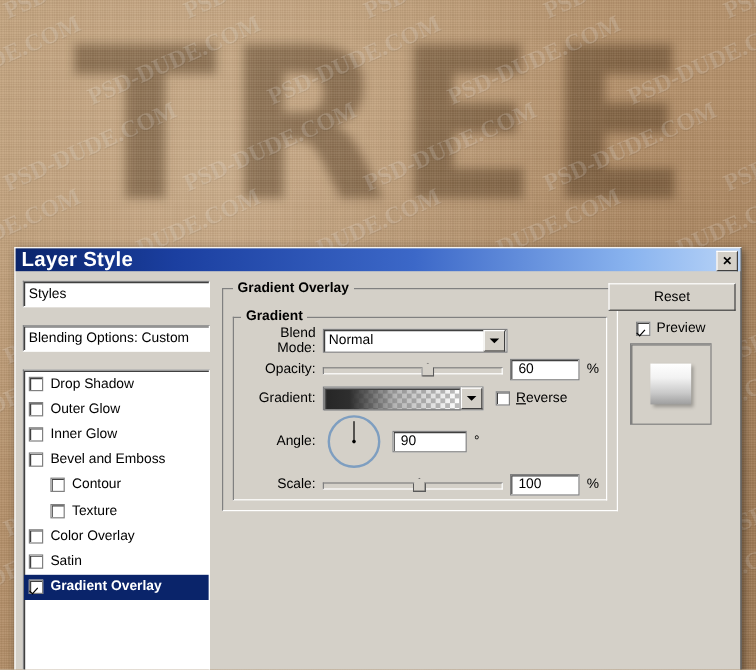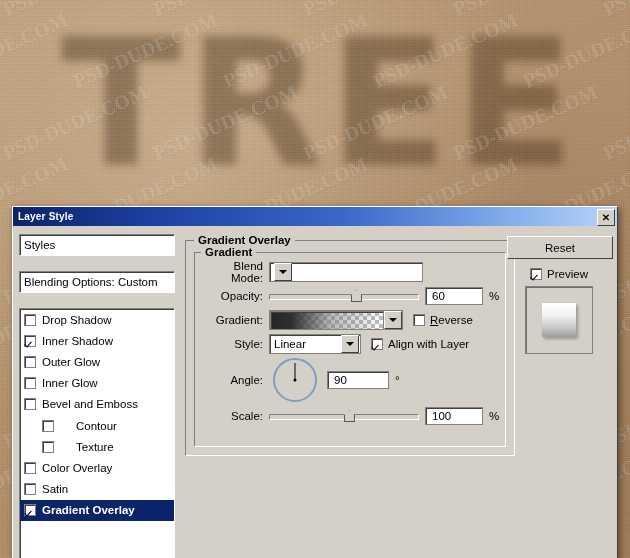--- a/index.html
+++ b/index.html
@@ -81,21 +81,21 @@
     box-shadow:2px 2px 7px rgba(0,0,0,.45);
     font-size:11px;color:#000;
   }
   #titlebar{
     height:19px;
     background:linear-gradient(90deg,#0a246a 0%,#1b3fa0 22%,#3c68c8 55%,#8ab4ef 85%,#b9d4f7 100%);
     display:flex;align-items:center;position:relative;
     padding:0 2px 0 5px;
   }
   #title-text{
-    color:#fff;font-weight:bold;font-size:10px;
+    color:#fff;font-weight:bold;font-size:17px;
     font-family:"Liberation Sans",sans-serif;letter-spacing:.2px;
   }
   #close-btn{
     position:absolute;right:2px;top:2px;width:16px;height:15px;
     background:#d4d0c8;border:1px solid #fff;
     border-right-color:#404040;border-bottom-color:#404040;
     display:flex;align-items:center;justify-content:center;
     font-size:10px;font-weight:bold;color:#000;cursor:pointer;
     font-family:"Liberation Sans",sans-serif;
   }
@@ -111,42 +111,42 @@
   #styles-head{margin-bottom:15px;}
   #styles-head .row{height:20px;}
   #effects-list{height:292px;overflow:hidden;}
   .row{
     display:flex;align-items:center;height:21.2px;
     padding:0 4px;font-size:11.5px;white-space:nowrap;
     font-family:"Liberation Sans",sans-serif;
     cursor:default;
   }
   .row.sel{background:#0a246a;color:#fff;font-weight:bold;}
-  .row.indent{padding-left:22px;gap:16px;}
+  .row.indent{padding-left:22px;}
   .cb{
     width:10px;height:10px;flex:0 0 10px;margin-right:6px;
     background:#fff;border:1px solid #808080;
     box-shadow:inset 1px 1px 0 #404040;
     position:relative;
   }
   .cb.on:after{
     content:"";position:absolute;left:1px;top:4px;width:3px;height:6px;
     border:solid #000;border-width:0 1.6px 1.6px 0;
     transform:rotate(42deg);
   }
   .row.sel .cb{background:#fff;}
 
   
   #center{flex:1 1 auto;min-width:0;padding-left:4px;}
   fieldset{
     border:1px solid #fff;border-top-color:#808080;border-left-color:#808080;
     margin:0;padding:0 8px 8px 8px;
   }
   legend{font-weight:bold;font-size:11.5px;padding:0 4px;}
-  #inner-fs{margin-top:0;padding:2px 6px 18px 6px;}
+  #inner-fs{margin-top:12px;padding:2px 6px 0 6px;}
   .frow{display:flex;align-items:center;height:24px;}
   .lbl{
     width:62px;text-align:right;margin-right:6px;font-size:11.5px;
     font-family:"Liberation Sans",sans-serif;flex:0 0 62px;
   }
   .select{
     height:18px;display:flex;align-items:center;
     background:#fff;border:1px solid #808080;
     box-shadow:inset 1px 1px 0 #404040;
     padding:0 0 0 4px;font-size:11.5px;
@@ -311,24 +311,20 @@
         <div class="row">
           <span>Blending Options: Custom</span>
         </div>
       </div>
       <div id="effects-list" class="listbox">
           <div class="row">
             <span class="cb"></span>
             <span>Drop Shadow</span>
           </div>
           <div class="row">
-            <span class="cb on"></span>
-            <span>Inner Shadow</span>
-          </div>
-          <div class="row">
             <span class="cb"></span>
             <span>Outer Glow</span>
           </div>
           <div class="row">
             <span class="cb"></span>
             <span>Inner Glow</span>
           </div>
           <div class="row">
             <span class="cb"></span>
             <span>Bevel and Emboss</span>
@@ -359,20 +355,21 @@
     <div id="center">
       <fieldset>
         <legend>Gradient Overlay</legend>
 
         <fieldset id="inner-fs">
           <legend>Gradient</legend>
 
           <div class="frow">
             <div class="lbl">Blend Mode:</div>
             <div class="select" style="width:148px">
+              <span class="val">Normal</span>
               <span class="arrowbtn">
                   <i class="caret"></i>
                 </span>
             </div>
           </div>
 
           <div class="frow">
             <div class="lbl">Opacity:</div>
             <div class="slider">
               <div class="track"></div>
@@ -389,33 +386,20 @@
               <span class="arrowbtn">
                   <i class="caret"></i>
                 </span>
             </div>
             <div class="chk-inline">
               <span class="cb"></span>
               <span><u>R</u>everse</span>
             </div>
           </div>
 
-          <div class="frow">
-            <div class="lbl">Style:</div>
-            <div class="select" style="width:86px">
-              <span class="val">Linear</span>
-              <span class="arrowbtn">
-                  <i class="caret"></i>
-                </span>
-            </div>
-            <div class="chk-inline">
-              <span class="cb on"></span>
-              <span>Align with Layer</span>
-            </div>
-          </div>
 
           <div class="frow" style="height:48px">
             <div class="lbl">Angle:</div>
             <div class="dial">
               <div class="needle"></div>
               <div class="hub"></div>
             </div>
             <div class="numbox" style="width:54px">90</div>
             <span class="pct">°</span>
           </div>

